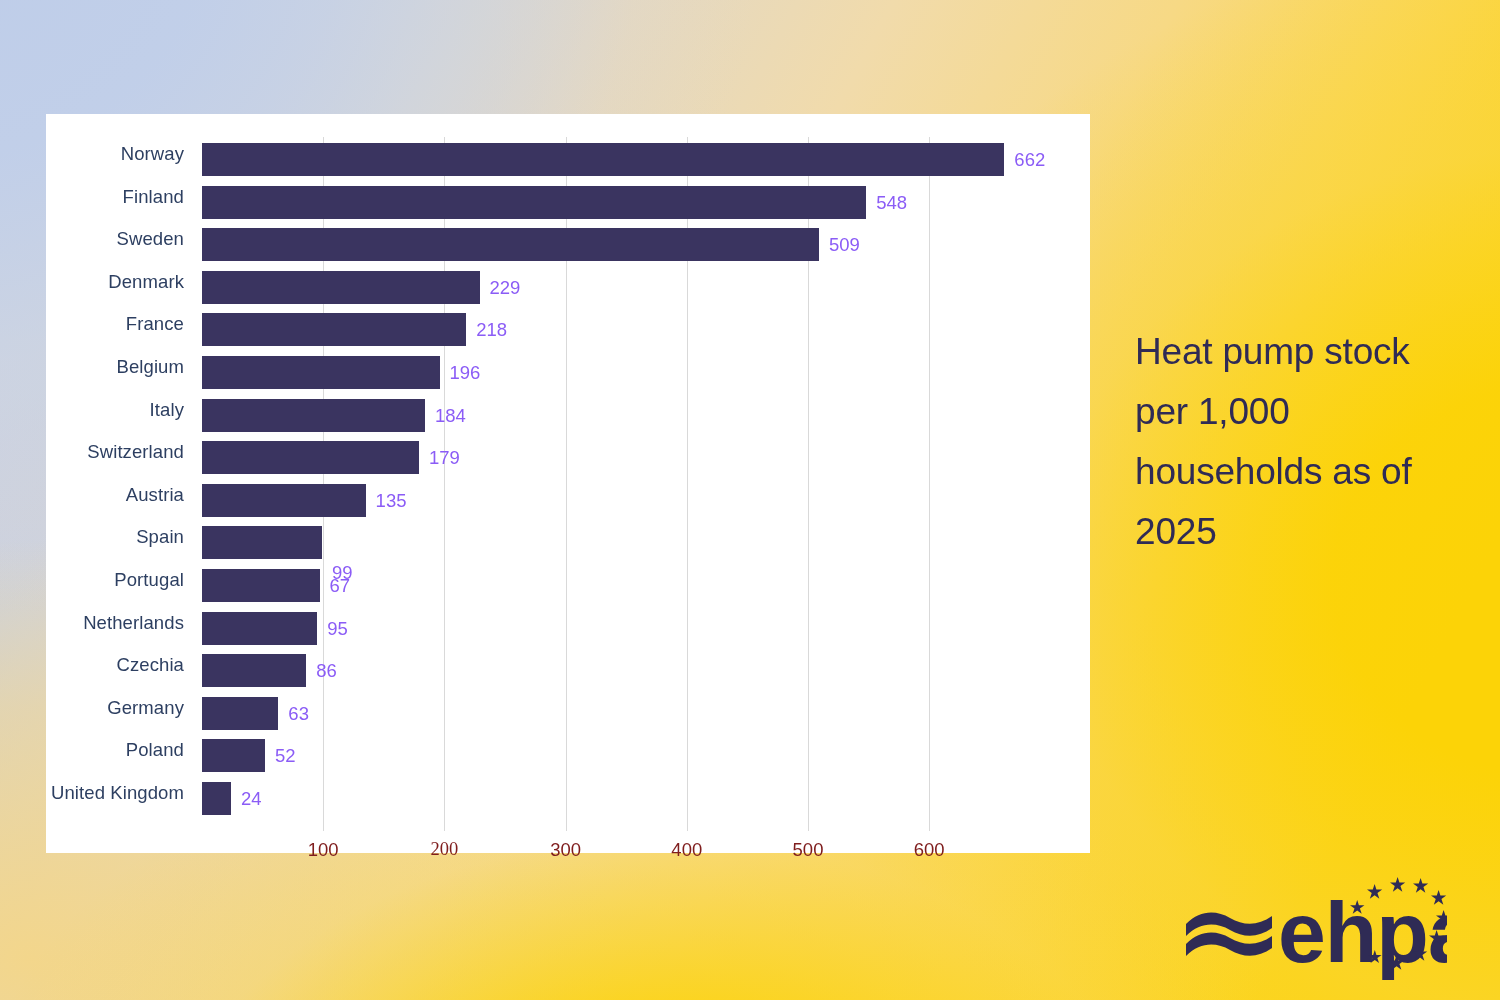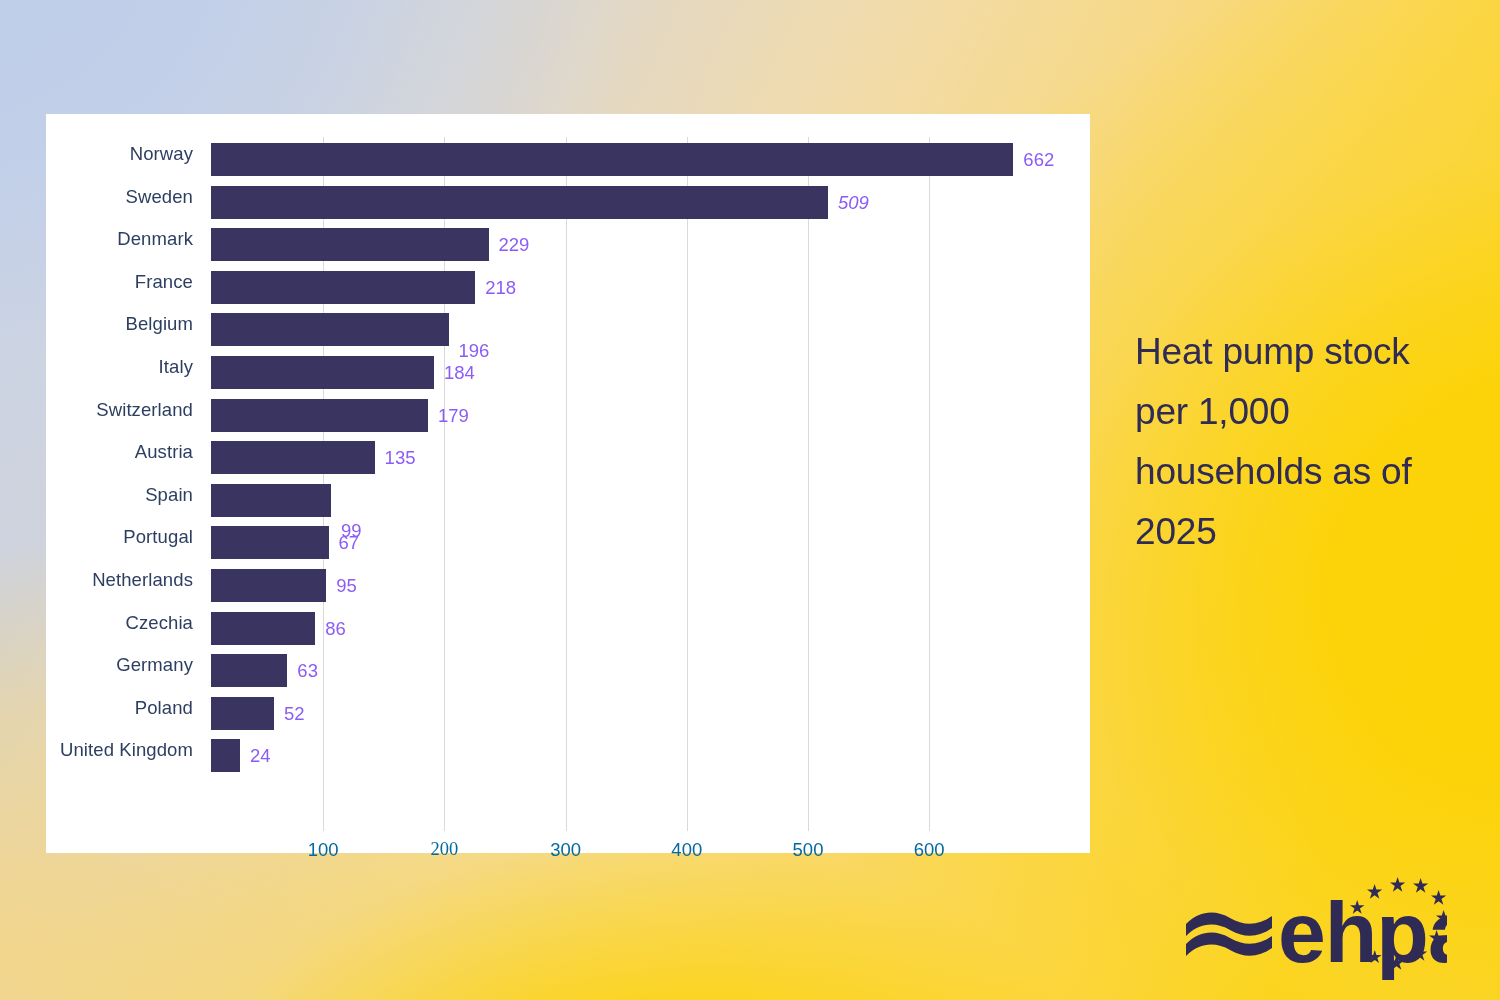--- a/index.html
+++ b/index.html
@@ -49,21 +49,21 @@
   .gridline {
     position: absolute;
     top: 0;
     width: 1px;
     height: 694px;
     background: #d9d9d9;
   }
 
   .rows {
     position: absolute;
-    left: 9px;
+    left: 0;
     top: 0;
     width: 100%;
   }
 
   .row {
     position: relative;
     height: 42.6px;
   }
 
   .cat-label {
@@ -93,21 +93,21 @@
     line-height: 33px;
     font-size: 18.5px;
     color: #8b5cf6;
     white-space: nowrap;
   }
 
   .tick-label {
     position: absolute;
     top: 702px;
     font-size: 18.5px;
-    color: #0369a1;
+    color: #7f1d1d;
     transform: translateX(-50%);
     white-space: nowrap;
   }
 
   
   #headline {
     position: absolute;
     left: 1135px;
     top: 322px;
     width: 330px;
@@ -142,38 +142,43 @@
           <div class="gridline" style="left: 606px;"></div>
           <div class="gridline" style="left: 727.2px;"></div>
         </div>
       <div class="rows" id="rows">
           <div class="row">
             <div class="cat-label">Norway</div>
             <div class="bar" title="Norway: 662" style="width: 802.344px; background: rgb(58, 52, 96);"></div>
             <div class="val-label" style="left: 812.344px;">662</div>
           </div>
           <div class="row">
+            <div class="cat-label">Finland</div>
+            <div class="bar" title="Finland: 548" style="width: 664.176px; background: rgb(58, 52, 96);"></div>
+            <div class="val-label" style="left: 674.176px;">548</div>
+          </div>
+          <div class="row">
             <div class="cat-label">Sweden</div>
             <div class="bar" title="Sweden: 509" style="width: 616.908px; background: rgb(58, 52, 96);"></div>
-            <div class="val-label" style="left: 626.908px; font-style: italic;">509</div>
+            <div class="val-label" style="left: 626.908px;">509</div>
           </div>
           <div class="row">
             <div class="cat-label">Denmark</div>
             <div class="bar" title="Denmark: 229" style="width: 277.548px; background: rgb(58, 52, 96);"></div>
             <div class="val-label" style="left: 287.548px;">229</div>
           </div>
           <div class="row">
             <div class="cat-label">France</div>
             <div class="bar" title="France: 218" style="width: 264.216px; background: rgb(58, 52, 96);"></div>
             <div class="val-label" style="left: 274.216px;">218</div>
           </div>
           <div class="row">
             <div class="cat-label">Belgium</div>
             <div class="bar" title="Belgium: 196" style="width: 237.552px; background: rgb(58, 52, 96);"></div>
-            <div class="val-label" style="left: 247.552px; margin-top: 21px;">196</div>
+            <div class="val-label" style="left: 247.552px;">196</div>
           </div>
           <div class="row">
             <div class="cat-label">Italy</div>
             <div class="bar" title="Italy: 184" style="width: 223.008px; background: rgb(58, 52, 96);"></div>
             <div class="val-label" style="left: 233.008px;">184</div>
           </div>
           <div class="row">
             <div class="cat-label">Switzerland</div>
             <div class="bar" title="Switzerland: 179" style="width: 216.948px; background: rgb(58, 52, 96);"></div>
             <div class="val-label" style="left: 226.948px;">179</div>

